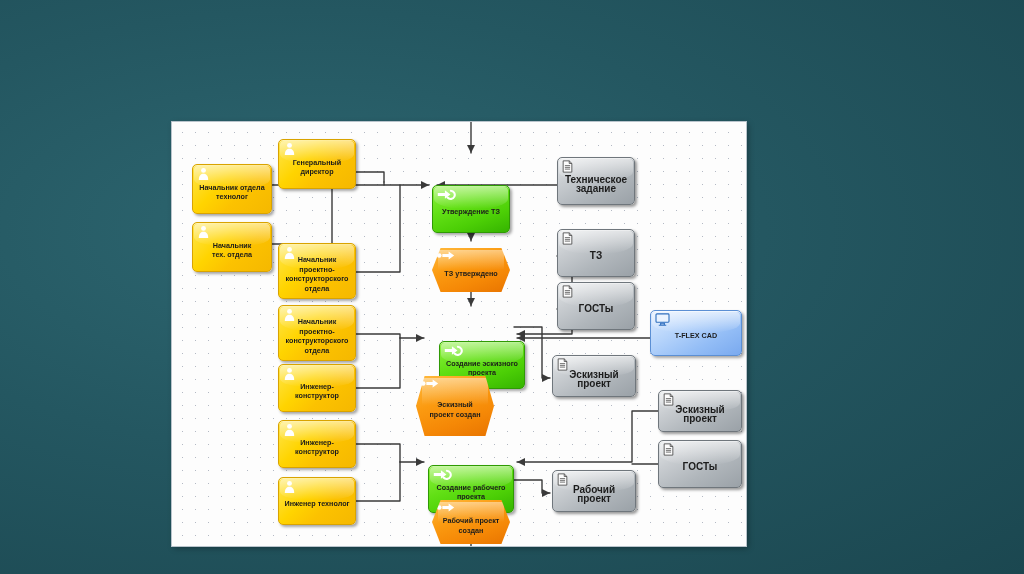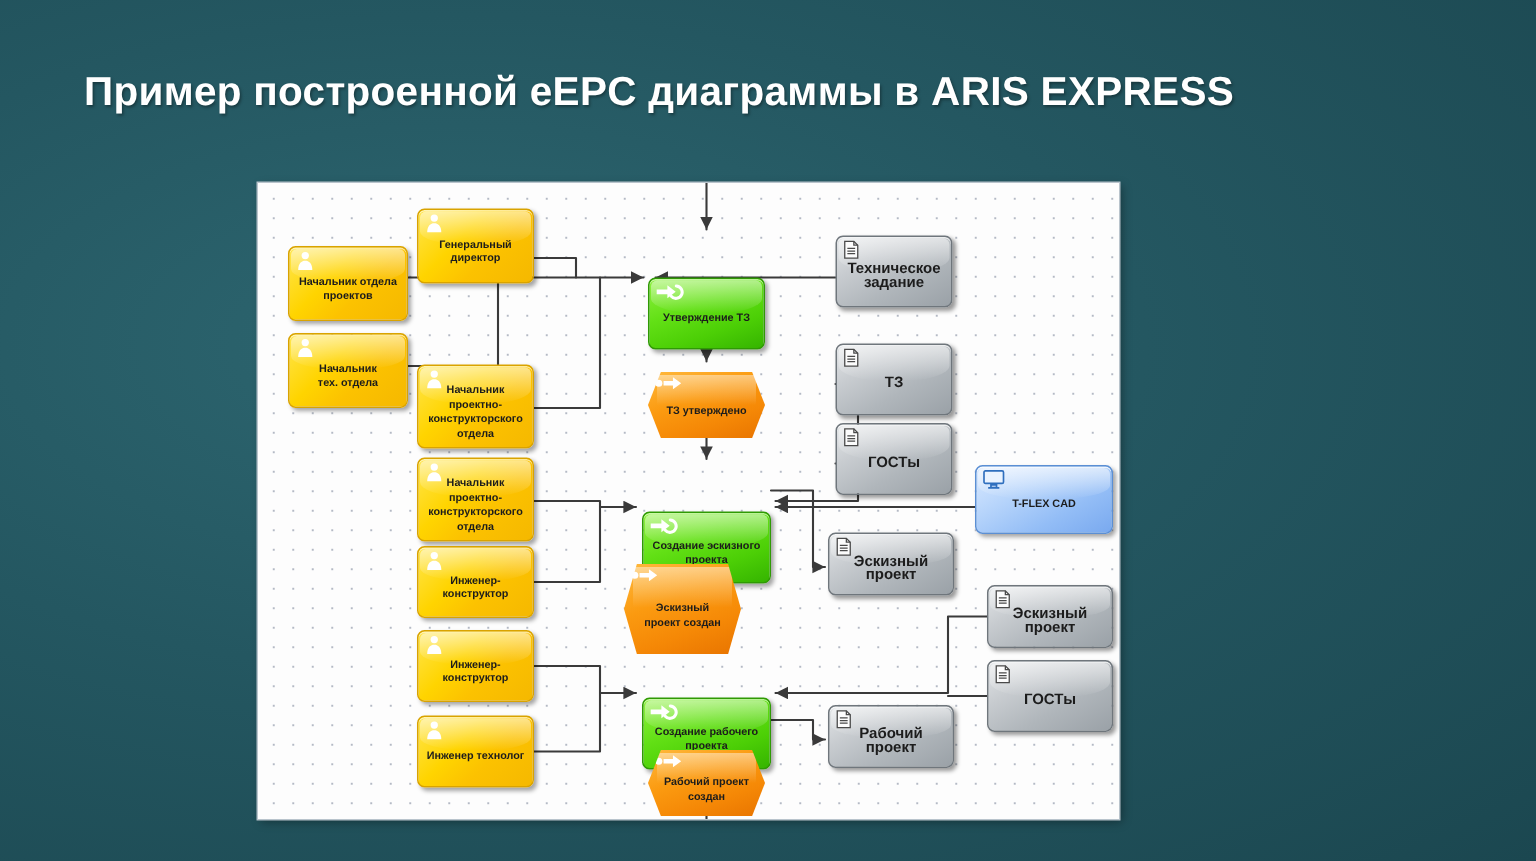--- a/index.html
+++ b/index.html
@@ -150,21 +150,20 @@
 
   .node-label { position: relative; z-index: 2; white-space: pre-line; }
 
   .glyph { position: absolute; left: 4px; top: 2px; z-index: 2; }
 </style>
 </head>
 <body>
 
 <div id="slide">
 
-  <div id="title">Пример построенной eEPC диаграммы в ARIS EXPRESS</div>
 
 
   <div id="canvas">
 
     <svg id="edges" viewBox="0 0 574 424" xmlns="http://www.w3.org/2000/svg">
       <defs>
         <marker id="ah" markerWidth="7" markerHeight="7" refX="6" refY="3" orient="auto">
           <path d="M0,0 L6,3 L0,6 z" fill="#3a3a3a"></path>
         </marker>
       </defs>
@@ -222,21 +221,21 @@
             </svg></span>
           <span class="node-label">Генеральный
 директор</span>
         </div>
         <div class="node role" style="left: 20px; top: 42px; width: 80px; height: 50px;">
           <span class="glyph"><svg width="13" height="13" viewBox="0 0 16 16">
               <circle cx="8" cy="4.2" r="3" fill="#fff"></circle>
               <path d="M2.2 16 C2.2 10.5 5 8.4 8 8.4 C11 8.4 13.8 10.5 13.8 16 Z" fill="#fff"></path>
             </svg></span>
           <span class="node-label">Начальник отдела
-проектов</span>
+технолог</span>
         </div>
         <div class="node role" style="left: 20px; top: 100px; width: 80px; height: 50px;">
           <span class="glyph"><svg width="13" height="13" viewBox="0 0 16 16">
               <circle cx="8" cy="4.2" r="3" fill="#fff"></circle>
               <path d="M2.2 16 C2.2 10.5 5 8.4 8 8.4 C11 8.4 13.8 10.5 13.8 16 Z" fill="#fff"></path>
             </svg></span>
           <span class="node-label">Начальник
 тех. отдела</span>
         </div>
         <div class="node role" style="left: 106px; top: 121px; width: 78px; height: 56px;">
@@ -289,21 +288,21 @@
             </svg></span>
           <span class="node-label">Утверждение ТЗ</span>
         </div>
         <div class="node event" style="left: 260px; top: 126px; width: 78px; height: 44px;">
           <span class="glyph"><svg width="19" height="11" viewBox="0 0 24 14">
               <circle cx="4" cy="7" r="3" fill="#fff"></circle>
               <path d="M8 5 h8 V2 L23 7 l-7 5 V9 H8 Z" fill="#fff"></path>
             </svg></span>
           <span class="node-label">ТЗ утверждено</span>
         </div>
-        <div class="node func" style="left: 256px; top: 191px; width: 86px; height: 48px;">
+        <div class="node func" style="left: 267px; top: 191px; width: 86px; height: 48px;">
           <span class="glyph"><svg width="19" height="13" viewBox="0 0 24 16">
               <path d="M1 6 h9 V2.5 L17 8 l-7 5.5 V10 H1 Z" fill="#fff"></path>
               <path d="M17.5 3.2 a5.2 5.2 0 1 1 -4.2 8.6" fill="none" stroke="#fff" stroke-width="2.6" stroke-linecap="round"></path>
             </svg></span>
           <span class="node-label">Создание эскизного
 проекта</span>
         </div>
         <div class="node event" style="left: 244px; top: 254px; width: 78px; height: 60px;">
           <span class="glyph"><svg width="19" height="11" viewBox="0 0 24 14">
               <circle cx="4" cy="7" r="3" fill="#fff"></circle>

